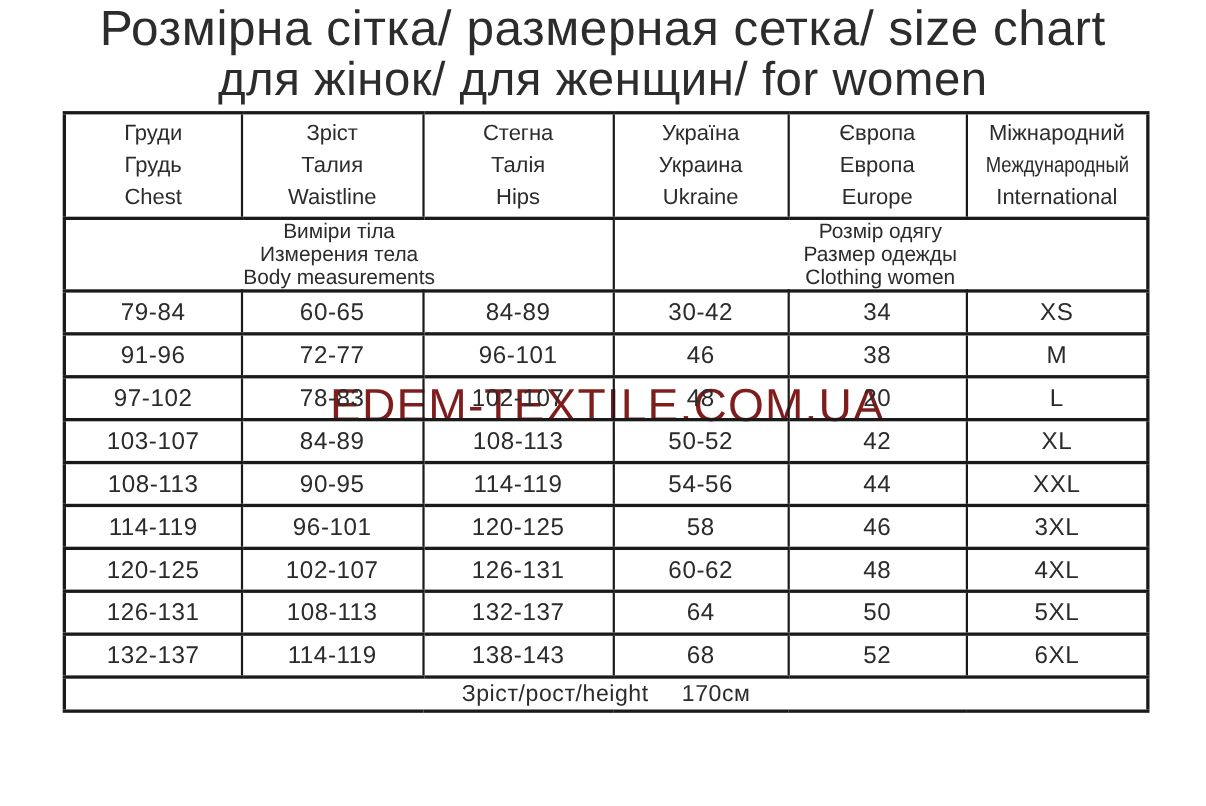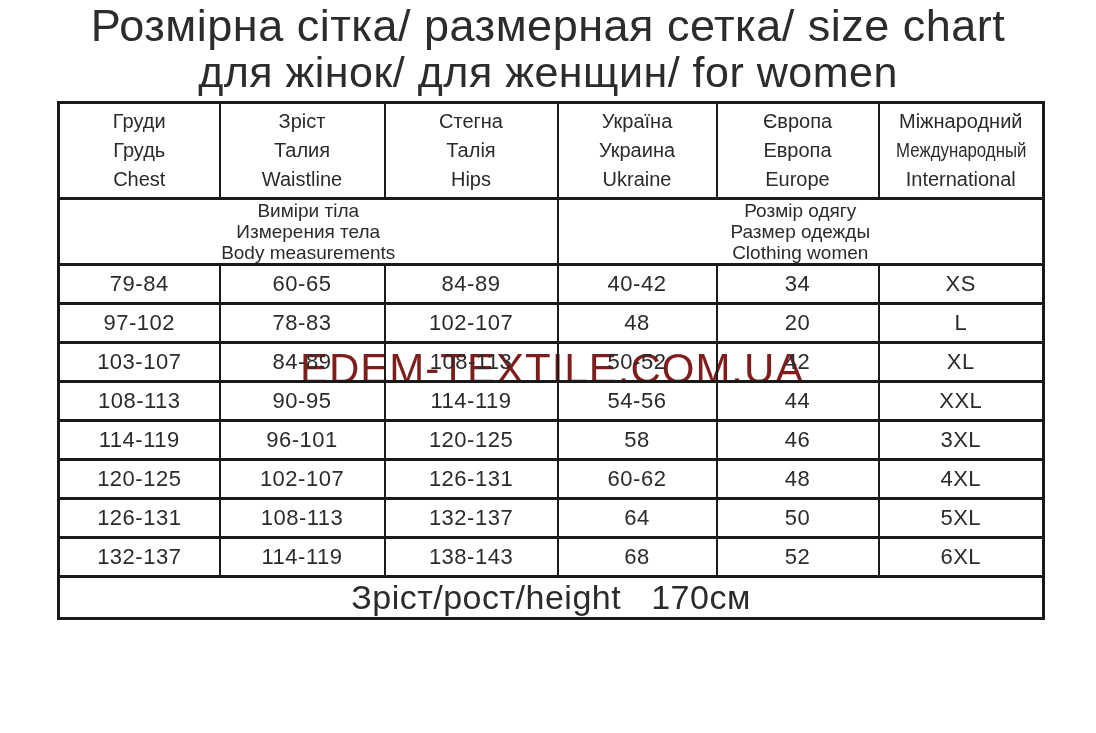--- a/index.html
+++ b/index.html
@@ -66,21 +66,21 @@
   td.group-head {
     font-weight:300; font-size:19px; line-height:21px;
     color:#2e2e2e;
   }
   td.group-head .gl { display:block; }
   td.data-cell {
     font-weight:300; font-size:22px; letter-spacing:0.5px;
     color:#2f2f2f; white-space:nowrap;
   }
   td.footer-cell {
-    font-weight:300; font-size:34px; letter-spacing:0.5px;
+    font-weight:300; font-size:21px; letter-spacing:0.5px;
     color:#2e2e2e;
   }
   td.footer-cell .footer-value { margin-left:30px; }
 </style>
 </head>
 <body>
 
 <div class="page">
 
   <div class="title">Розмірна сітка/ размерная сетка/ size chart</div>
@@ -143,23 +143,31 @@
           <span class="gl">Розмір одягу</span>
           <span class="gl">Размер одежды</span>
           <span class="gl">Clothing women</span>
         </td>
       </tr>
 
       <tr class="data-row">
         <td class="data-cell">79-84</td>
         <td class="data-cell">60-65</td>
         <td class="data-cell">84-89</td>
-        <td class="data-cell">40-42</td>
+        <td class="data-cell">30-42</td>
         <td class="data-cell">34</td>
         <td class="data-cell">XS</td>
+      </tr>
+      <tr class="data-row">
+        <td class="data-cell">91-96</td>
+        <td class="data-cell">72-77</td>
+        <td class="data-cell">96-101</td>
+        <td class="data-cell">46</td>
+        <td class="data-cell">38</td>
+        <td class="data-cell">M</td>
       </tr>
       <tr class="data-row">
         <td class="data-cell">97-102</td>
         <td class="data-cell">78-83</td>
         <td class="data-cell">102-107</td>
         <td class="data-cell">48</td>
         <td class="data-cell">20</td>
         <td class="data-cell">L</td>
       </tr>
       <tr class="data-row">

